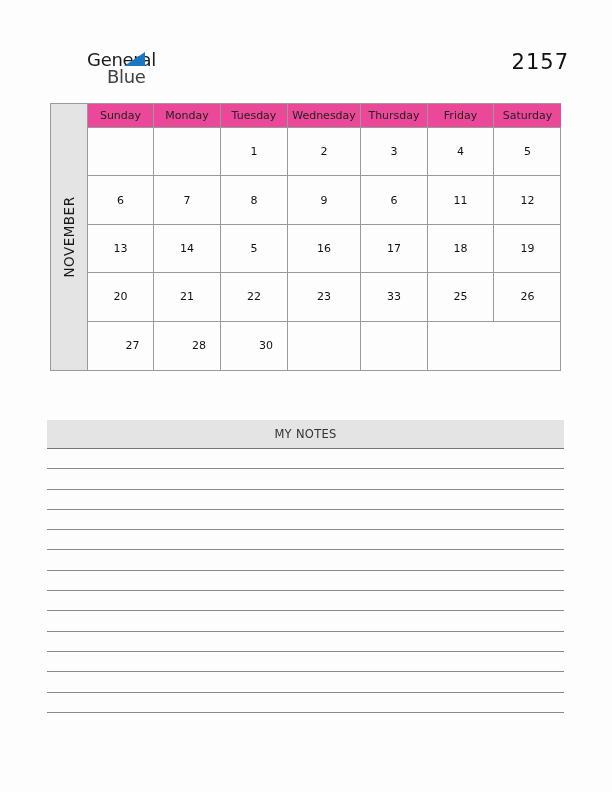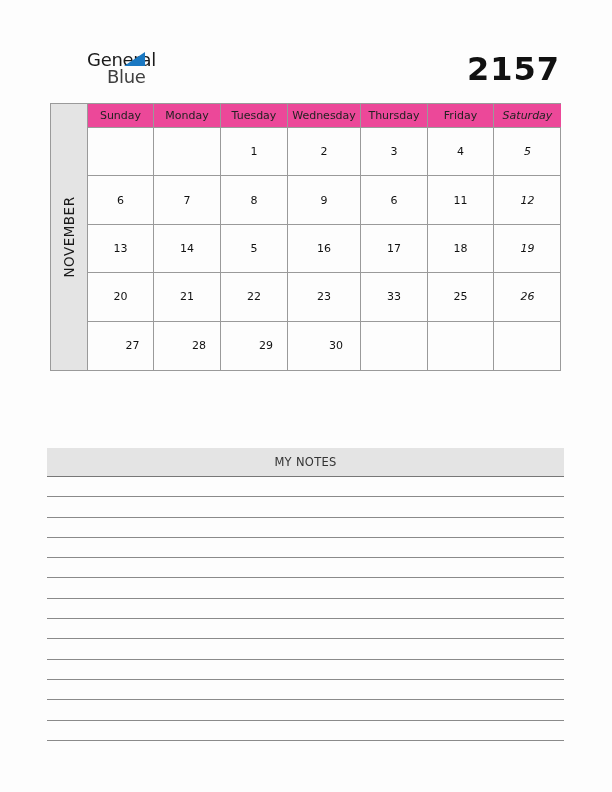--- a/index.html
+++ b/index.html
@@ -1,34 +1,34 @@
 <!DOCTYPE html>
 <html><head>
   <meta charset="utf-8">
   <style>
     html, body { margin: 0; padding: 0; background: #fdfdfd; }
     body { width: 612px; height: 792px; position: relative; font-family: "DejaVu Sans", sans-serif; color: #111; overflow: hidden; }
     .logo { position: absolute; left: 51px; top: 49px; width: 110px; height: 40px; }
     .logo .general { position: absolute; left: 0; top: 0; font-size: 18px; color: #1a1a1a; letter-spacing: -0.3px; margin-left: 36px; }
     .logo .blue { position: absolute; left: 56px; top: 17px; font-size: 18px; color: #404040; letter-spacing: -0.3px; }
     .logo .tri { position: absolute; left: 73px; top: 3px; width: 0; height: 0; border-bottom: 14px solid #1a78c2; border-left: 21px solid transparent; }
-    .year { position: absolute; right: 52px; top: 50px; font-size: 32px; color: #111; letter-spacing: 1px; font-weight: bold; }
+    .year { position: absolute; right: 43px; top: 50px; font-size: 21px; color: #111; letter-spacing: 1px; }
 
     .cal { position: absolute; left: 50px; top: 103px; width: 511px; height: 268px; border: 1px solid #9a9a9a; box-sizing: border-box; background: #fdfdfd; }
     .month-col { position: absolute; left: 0; top: 0; width: 37px; height: 100%; background: #e4e4e4; border-right: 1px solid #9a9a9a; box-sizing: border-box; }
     .month-label { position: absolute; left: 50%; top: 50%; transform: translate(-50%, -50%) rotate(-90deg); font-size: 13.5px; letter-spacing: 0.5px; white-space: nowrap; color: #1a1a1a; }
     .grid { position: absolute; left: 37px; top: 0; right: 0; bottom: 0; display: grid;
       grid-template-columns: 66px 67px 67px 73px 67px 66px 67px;
       grid-template-rows: 24px repeat(5, 1fr); }
     .hcell { background: #ec4899; font-size: 11px; color: #222; display: flex; align-items: center; justify-content: center; border-right: 1px solid #9a9a9a; border-bottom: 1px solid #9a9a9a; box-sizing: border-box; }
     .dcell { font-size: 11px; color: #111; display: flex; align-items: center; justify-content: center; border-right: 1px solid #9a9a9a; border-bottom: 1px solid #9a9a9a; box-sizing: border-box; }
-    .grid > .last-col { border-right: none; font-style: italic; }
+    .grid > .last-col { border-right: none; }
     .grid > .last-row { border-bottom: none; padding-left: 24px; }
 
-    .notes { position: absolute; left: 47px; top: 420px; width: 517px; margin-top: 28px; }
+    .notes { position: absolute; left: 47px; top: 420px; width: 517px; }
     .notes-header { height: 28px; background: #e4e4e4; border-bottom: 1px solid #777; display: flex; align-items: center; justify-content: center; font-size: 11.5px; color: #333; letter-spacing: 0.3px; }
     .note-line { height: 20.3px; border-bottom: 1px solid #8a8a8a; box-sizing: border-box; }
   </style>
 </head>
 <body>
 
 <div class="logo">
   <span class="general">General</span>
   <span class="tri"></span>
   <span class="blue">Blue</span>
@@ -71,21 +71,20 @@
       <div class="dcell last-col">19</div>
       <div class="dcell">20</div>
       <div class="dcell">21</div>
       <div class="dcell">22</div>
       <div class="dcell">23</div>
       <div class="dcell">33</div>
       <div class="dcell">25</div>
       <div class="dcell last-col">26</div>
       <div class="dcell last-row">27</div>
       <div class="dcell last-row">28</div>
-      <div class="dcell last-row">29</div>
       <div class="dcell last-row">30</div>
       <div class="dcell last-row"></div>
       <div class="dcell last-row"></div>
       <div class="dcell last-col last-row"></div>
     </div>
 </div>
 
 <div class="notes">
   <div class="notes-header">MY NOTES</div>
   <div id="note-lines">

